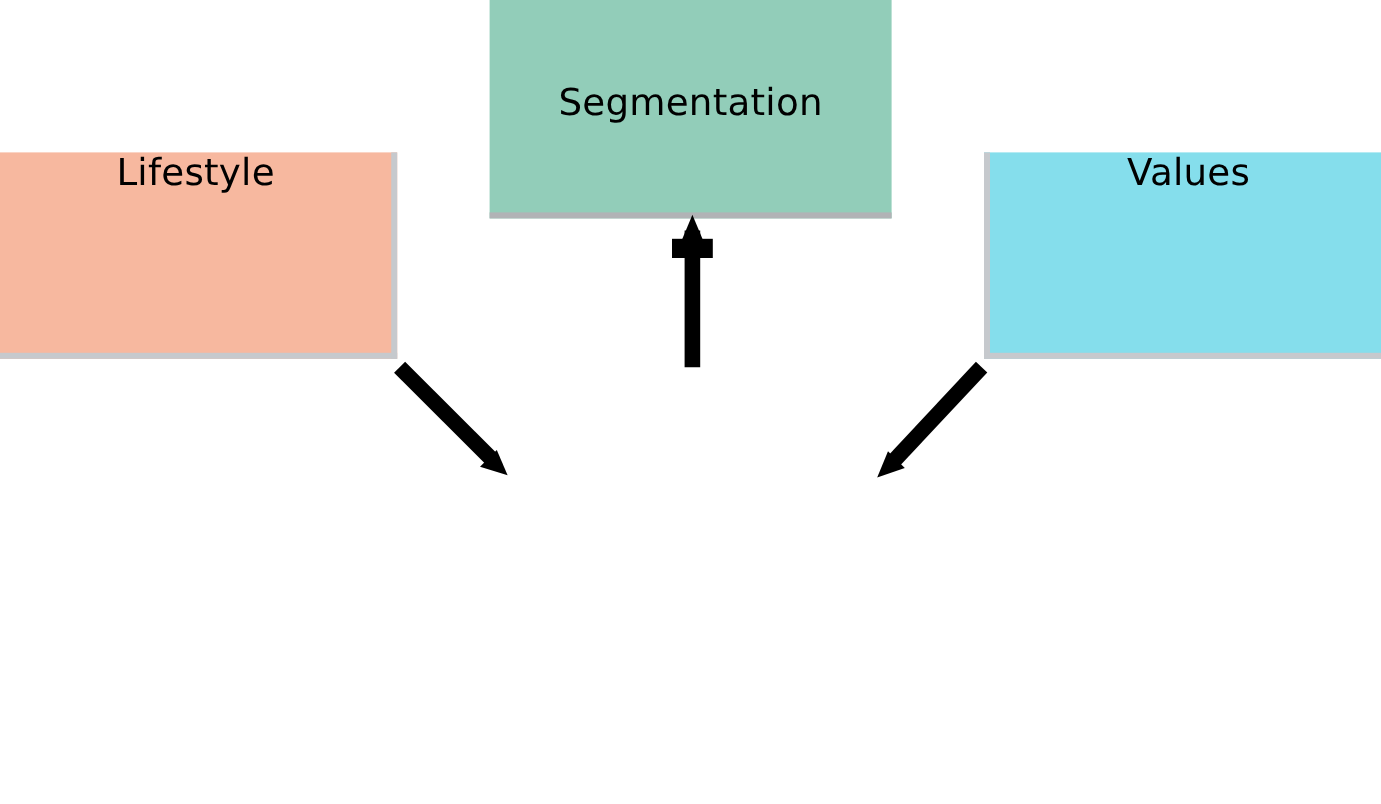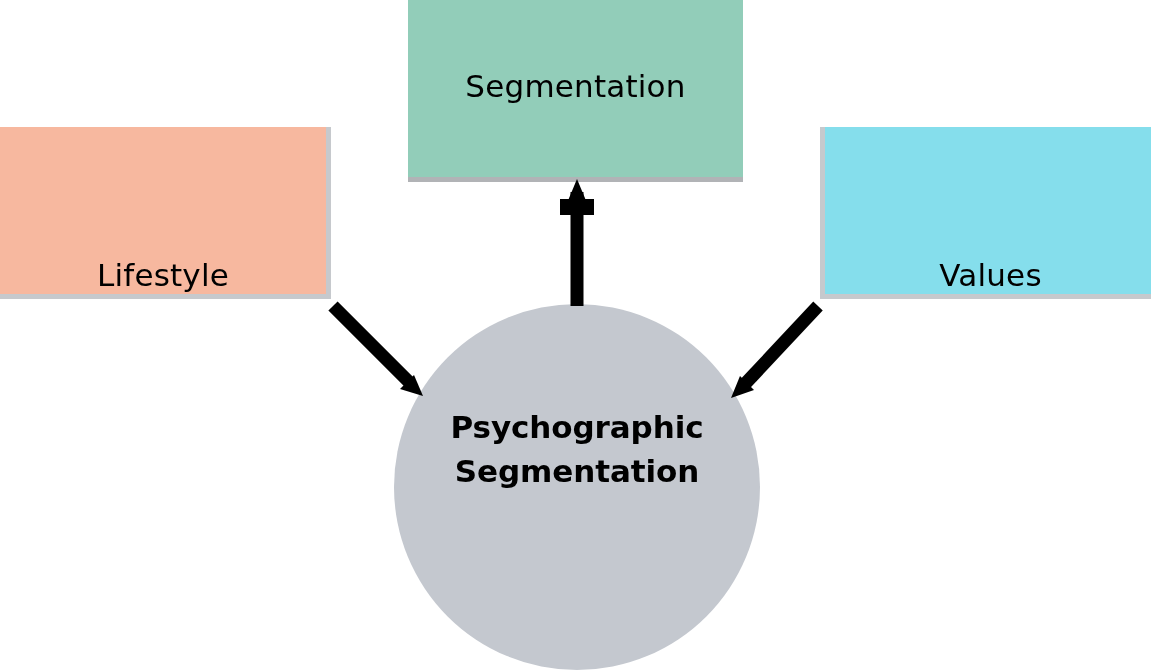--- a/index.html
+++ b/index.html
@@ -16,21 +16,21 @@
   #stage {
     position: relative;
     width: 1151px;
     height: 670px;
     background: #ffffff;
   }
   .node-box {
     position: absolute;
     box-sizing: border-box;
     display: flex;
-    align-items: flex-end;
+    align-items: flex-start;
     justify-content: center;
     color: #000000;
     font-size: 31px;
     font-weight: 400;
     letter-spacing: 0.2px;
     line-height: 1.15;
   }
   #box-lifestyle {
     left: 0px;
     top: 127px;
@@ -101,24 +101,20 @@
   </div>
 
   <div class="node-box" id="box-personality">
     <span>Segmentation</span>
   </div>
 
   <div class="node-box" id="box-values">
     <span>Values</span>
   </div>
 
-  <div id="circle-core">
-    <span id="circle-label">Psychographic
-Segmentation</span>
-  </div>
 
   <svg id="arrow-layer" viewBox="0 0 1151 670">
 
     <g>
       <line x1="333" y1="306" x2="410" y2="383" stroke="#000000" stroke-width="13" stroke-linecap="butt"></line>
       <polygon points="423,396 400,389 414,375" fill="#000000"></polygon>
     </g>
 
     <g>
       <line x1="577" y1="306" x2="577" y2="192" stroke="#000000" stroke-width="13" stroke-linecap="butt"></line>

